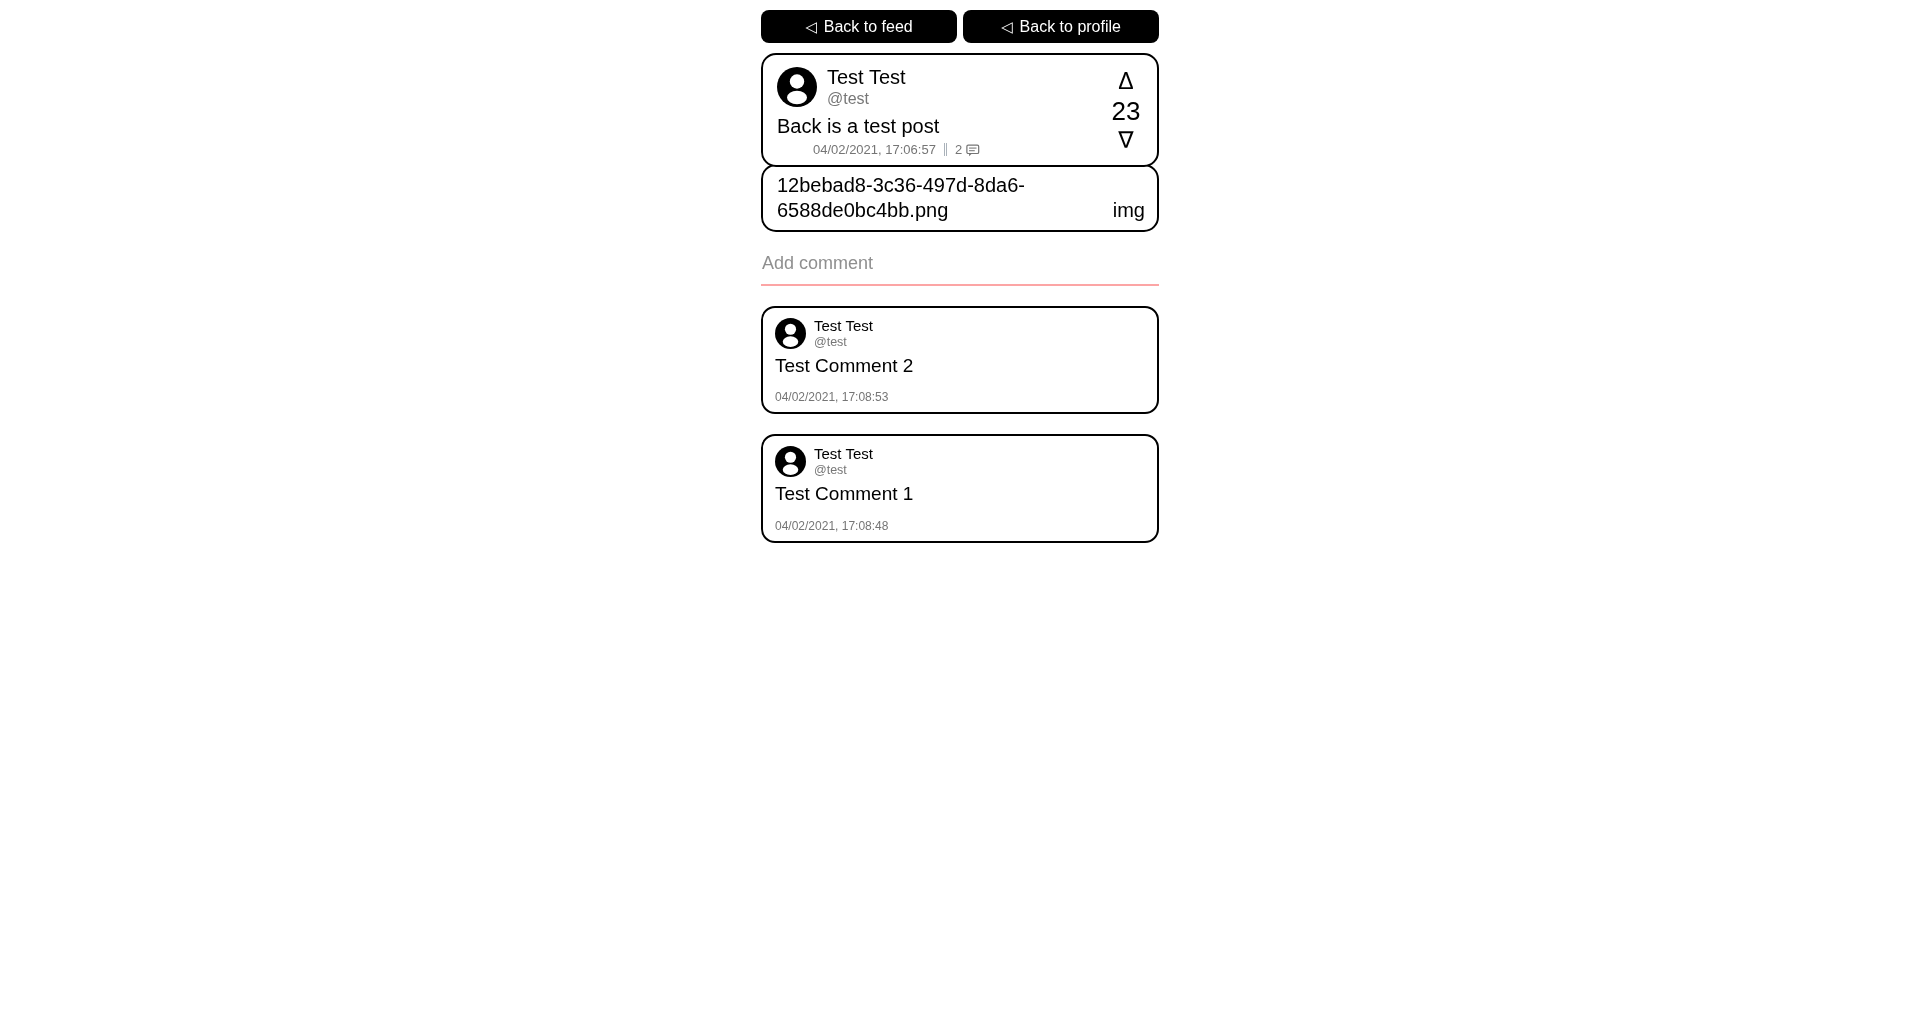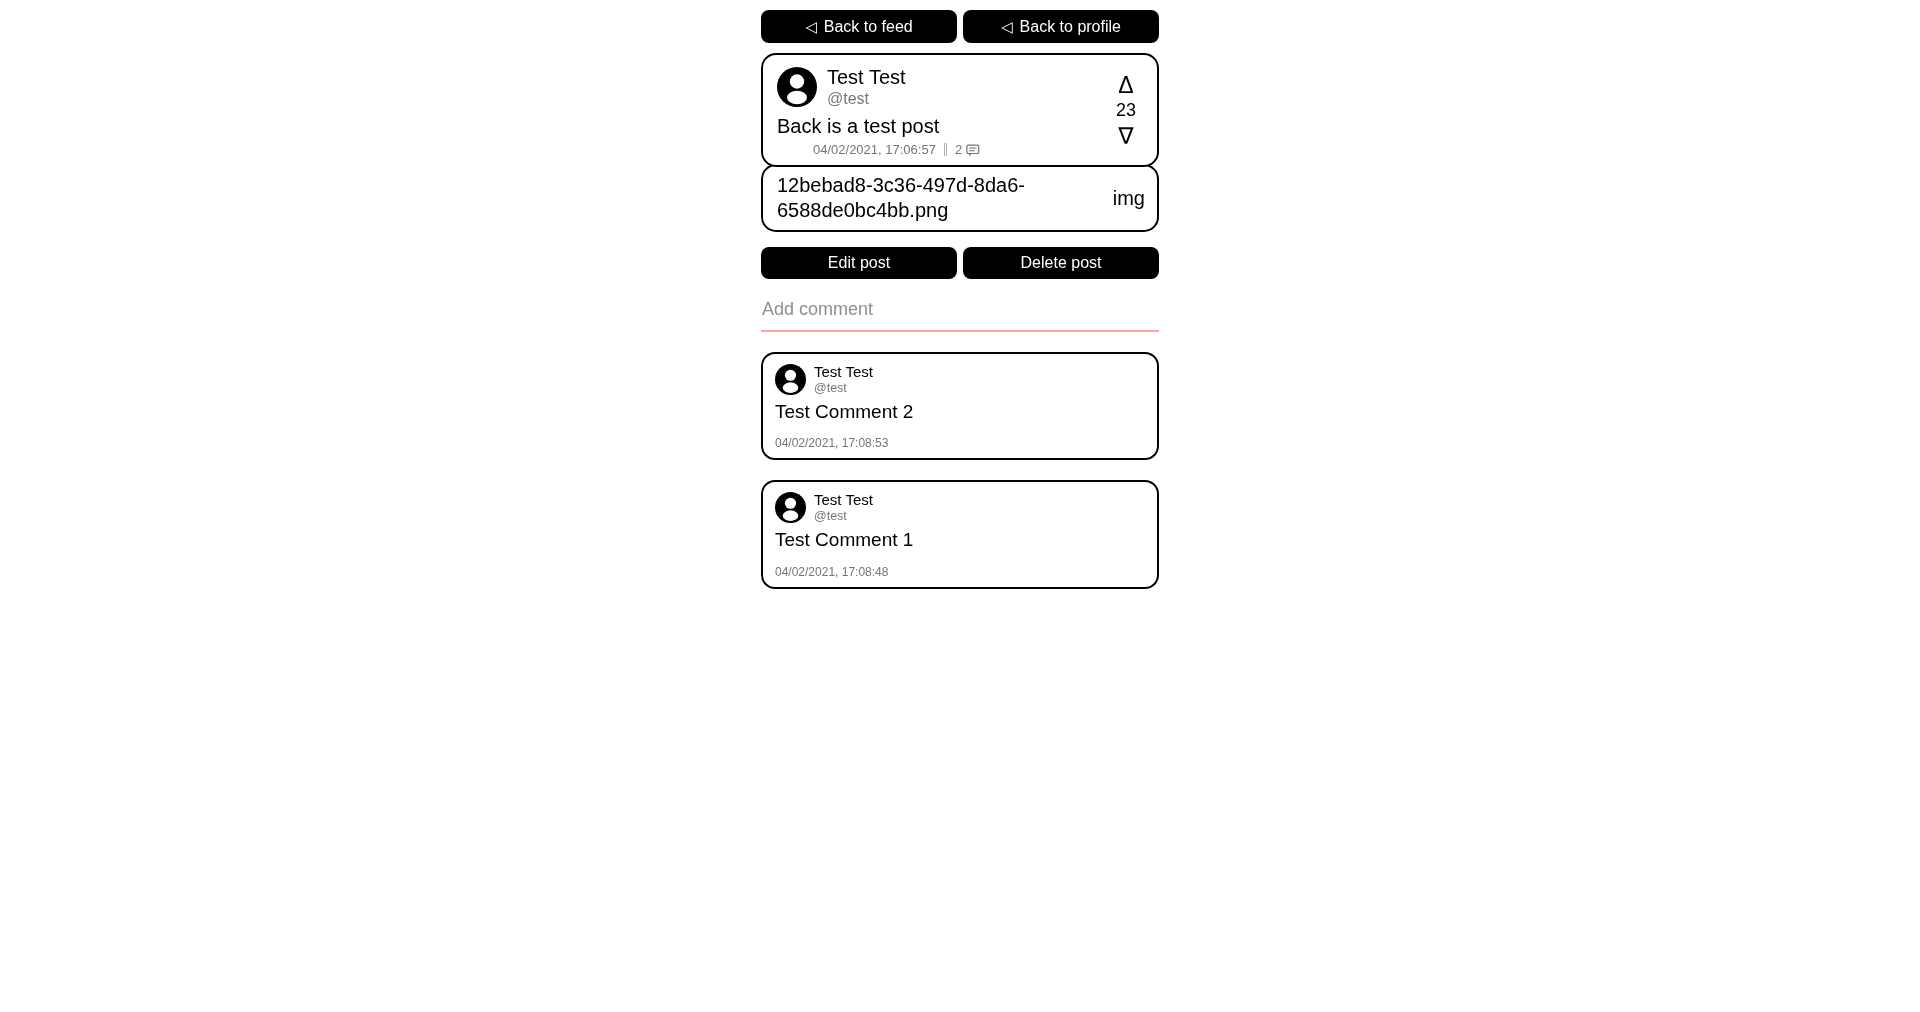--- a/index.html
+++ b/index.html
@@ -69,29 +69,29 @@
     width: 38px;
     display: flex;
     flex-direction: column;
     align-items: center;
     justify-content: center;
     gap: 3px;
     font-size: 23px;
     line-height: 1.1;
   }
   .vote-arrow { cursor: pointer; user-select: none; }
-  .vote-score { font-size: 18px; }
+  .vote-score { font-size: 26px; }
   
   .attachment-card {
     border: 2px solid #000000;
     border-radius: 15px;
     margin-top: -3px;
     padding: 7px 12px 7px 14px;
     display: flex;
-    align-items: center;
+    align-items: flex-end;
     background: #ffffff;
     margin-bottom: 15px;
     cursor: pointer;
   }
   .attachment-name {
     flex: 1;
     font-size: 20px;
     line-height: 1.25;
     overflow-wrap: anywhere;
     margin-right: 34px;
@@ -182,24 +182,20 @@
     </div>
   </div>
 
   
   <div class="attachment-card">
     <div class="attachment-name">12bebad8-3c36-497d-8da6-6588de0bc4bb.png</div>
     <div class="attachment-type">img</div>
   </div>
 
   
-  <div class="actions-row">
-    <button class="pill-btn">Edit post</button>
-    <button class="pill-btn">Delete post</button>
-  </div>
 
   
   <input class="comment-input" type="text" value="" placeholder="Add comment" style="">
 
   
   <div class="comments-list">
 
     <div class="comment-card">
       <div class="author-row">
         <svg class="avatar" width="31" height="31" viewBox="0 0 40 40">

